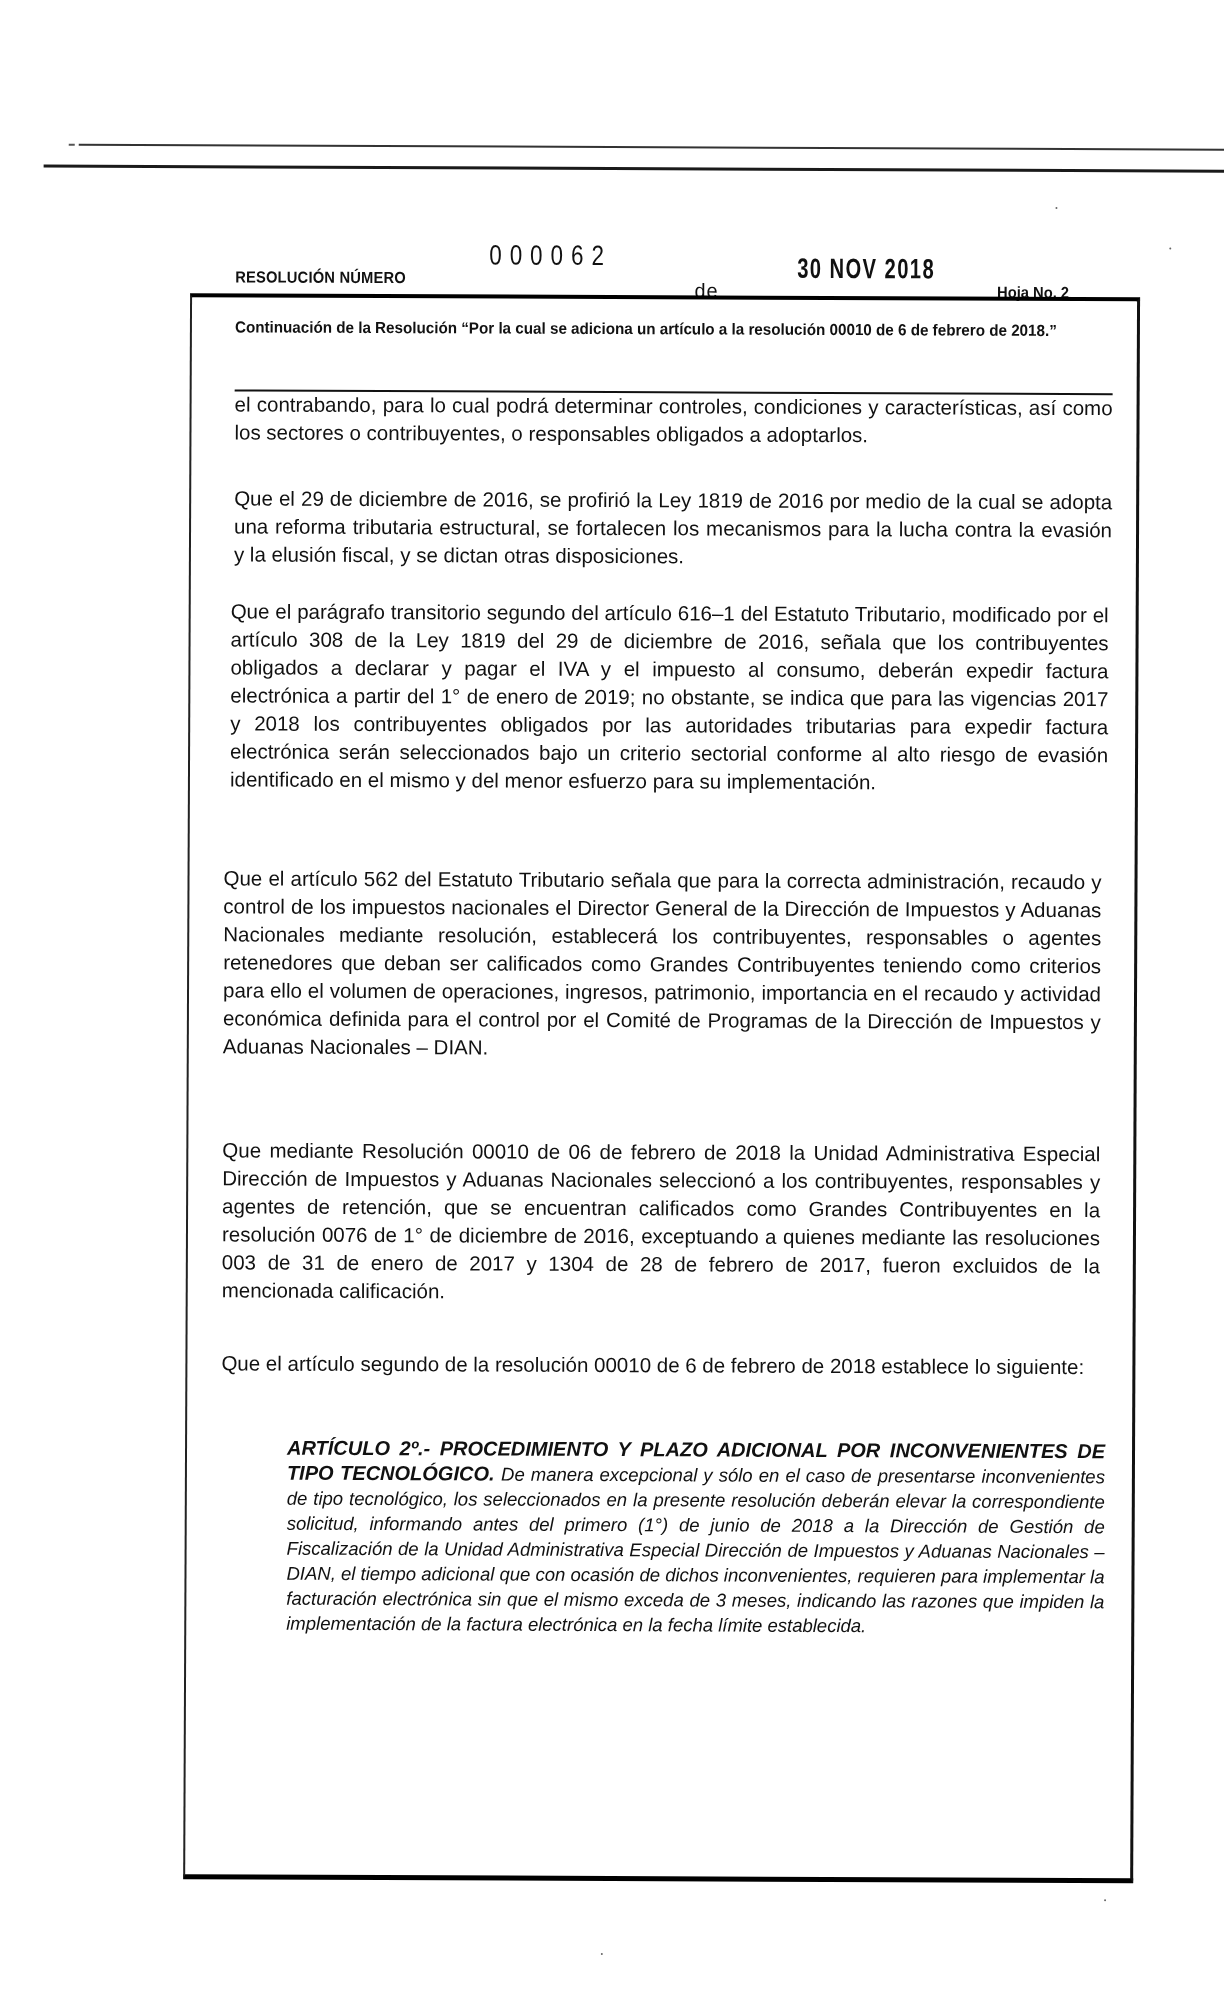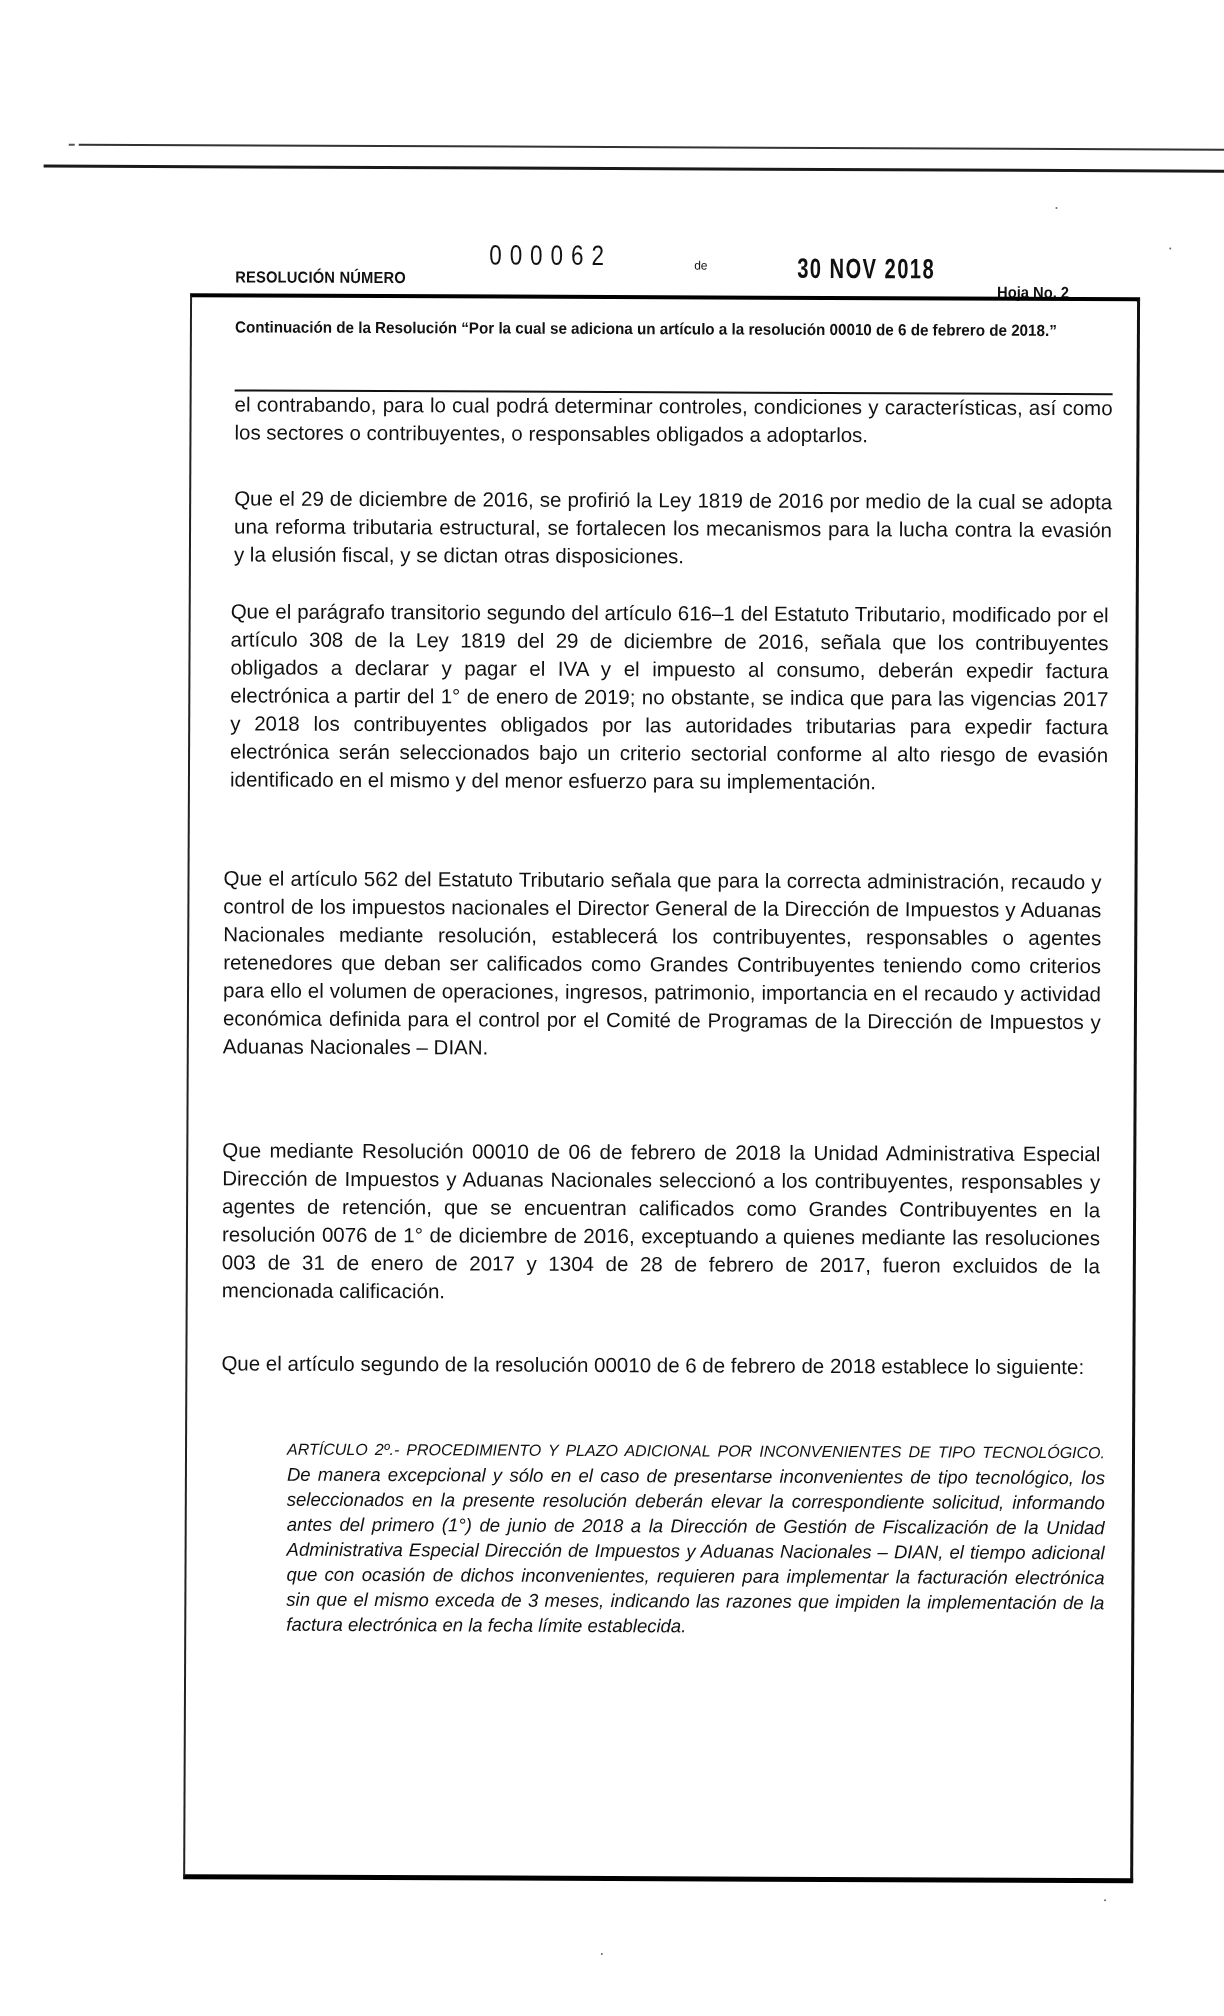--- a/index.html
+++ b/index.html
@@ -43,22 +43,23 @@
       font-size: 16px; font-weight: bold; letter-spacing: 0.2px;
       transform: scaleX(0.92); transform-origin: left;
     }
     .res-number {
       position: absolute; left: 254px; top: 2px;
       font-size: 28px; letter-spacing: 10px;
       font-family: "Liberation Sans Narrow", "Liberation Sans", sans-serif;
       transform: scaleX(0.8); transform-origin: left;
     }
     .res-de {
-      position: absolute; left: 459px; top: 20px;
-      font-size: 12px;
+      position: absolute; left: 459px; top: 42px;
+      font-size: 20px;
+      font-family: Liberation Mono, monospace;
     }
     .res-date {
       position: absolute; left: 562px; top: 14px;
       font-size: 28px; font-weight: bold;
       transform: scaleX(0.72); transform-origin: left;
       letter-spacing: 2px;
     }
     .res-hoja {
       position: absolute; left: 762px; top: 44px;
       font-size: 16px; font-weight: bold;
@@ -107,22 +108,22 @@
       position: absolute;
       left: 289px; top: 1437px;
       width: 818px;
       font-size: 18.5px;
       line-height: 25px;
       font-style: italic;
       text-align: justify;
       text-align-last: left;
     }
     .quote .q-title {
-      font-weight: normal;
-      font-size: 16px;
+      font-weight: bold;
+      font-size: 20px;
     }
 
     .speck {
       position: absolute;
       width: 2px; height: 2px; background: #666; border-radius: 1px;
     }
   </style>
 </head>
 <body>
 

